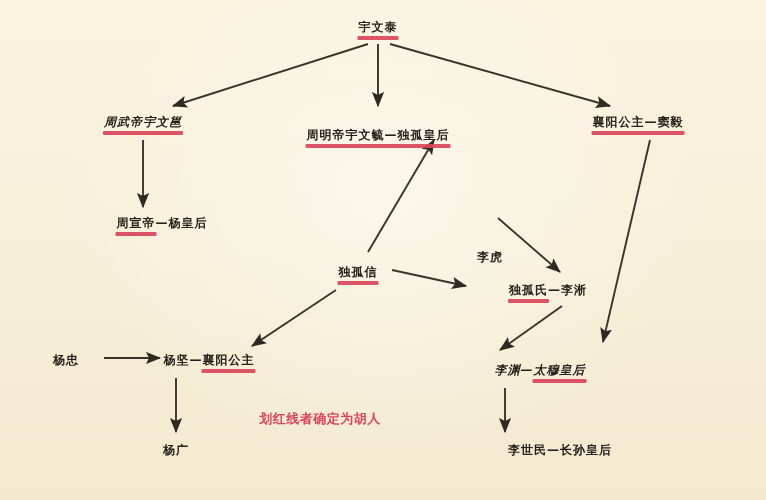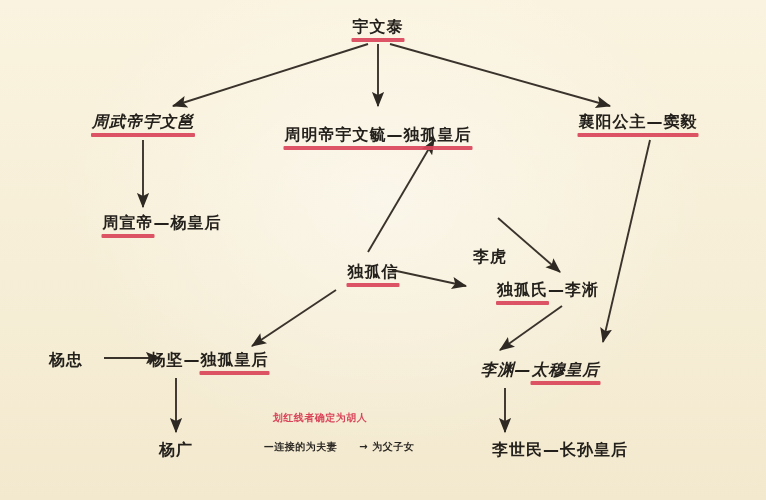--- a/index.html
+++ b/index.html
@@ -10,28 +10,28 @@
   }
   #stage{position:relative;width:766px;height:500px;background:#f8f1da;}
   
   #paper{position:absolute;inset:0;
     background:
       radial-gradient(ellipse at 50% 40%, rgba(255,255,255,0.45) 0%, rgba(255,255,255,0.0) 60%),
       linear-gradient(180deg,#faf3df 0%,#f6eed6 55%,#f3e9cf 100%);
     pointer-events:none;}
   svg#edges{position:absolute;left:0;top:0;width:766px;height:500px;}
   .node{position:absolute;white-space:nowrap;color:#24211c;
-        font-size:16px;font-weight:700;letter-spacing:1px;
+        font-size:12px;font-weight:700;letter-spacing:1px;
         line-height:1;transform:translate(-50%,-50%);}
   .node .seg{position:relative;display:inline-block;}
   .node .seg.ul::after{
      content:"";position:absolute;left:-1px;right:-1px;bottom:-7px;height:4px;
      background:#d9455a;border-radius:1px;opacity:.92;}
   .legend{position:absolute;transform:translate(-50%,-50%);white-space:nowrap;
-          font-size:10px;font-weight:700;letter-spacing:.5px;line-height:1;}
+          font-size:13px;font-weight:700;letter-spacing:.5px;line-height:1;}
   .legend.red{color:#d9455a;}
   .legend.dark{color:#2b2723;}
   .lg-arrow{display:inline-block;}
 </style>
 </head>
 <body>
 
 <div id="stage">
   <div id="paper"></div>
 
@@ -57,31 +57,25 @@
         <line x1="505" y1="388" x2="505" y2="432"></line>
       </g>
   </svg>
 
   <div id="node-layer">
       <div class="node" style="left: 378px; top: 27px;"><span class="seg ul">宇文泰</span></div>
       <div class="node" style="left: 143px; top: 122px; font-style: italic;"><span class="seg ul">周武帝宇文邕</span></div>
       <div class="node" style="left: 378px; top: 135px;"><span class="seg ul">周明帝宇文毓—独孤皇后</span></div>
       <div class="node" style="left: 638px; top: 122px;"><span class="seg ul">襄阳公主—窦毅</span></div>
       <div class="node" style="left: 162px; top: 223px;"><span class="seg ul">周宣帝</span><span class="seg">—杨皇后</span></div>
-      <div class="node" style="left: 367px; top: 272px; padding-left: 12px;"><span class="seg ul">独孤信</span></div>
+      <div class="node" style="left: 352px; top: 272px; padding-left: 12px;"><span class="seg ul">独孤信</span></div>
       <div class="node" style="left: 490px; top: 209px; margin-top: 48px;"><span class="seg">李虎</span></div>
       <div class="node" style="left: 548px; top: 290px; text-align: center;"><span class="seg ul">独孤氏</span><span class="seg">—李淅</span></div>
       <div class="node" style="left: 66px; top: 360px;"><span class="seg">杨忠</span></div>
-      <div class="node" style="left: 209px; top: 360px;"><span class="seg">杨坚—</span><span class="seg ul">独孤皇后</span></div>
+      <div class="node" style="left: 209px; top: 360px;"><span class="seg">杨坚—</span><span class="seg ul">襄阳公主</span></div>
       <div class="node" style="left: 540px; top: 370px; font-style: italic;"><span class="seg">李渊—</span><span class="seg ul">太穆皇后</span></div>
       <div class="node" style="left: 176px; top: 450px;"><span class="seg">杨广</span></div>
       <div class="node" style="left: 560px; top: 450px; text-align: center;"><span class="seg">李世民—长孙皇后</span></div>
     </div>
 
   <div class="legend red" style="left:320px;top:418px;">划红线者确定为胡人</div>
 
-  <div class="legend dark" style="left:339px;top:447px;">
-    <span>—连接的为夫妻</span>
-    <span style="display:inline-block;width:14px;"></span>
-    <span class="lg-arrow">→</span>
-    <span>为父子女</span>
-  </div>
 </div>
 
 </body></html>

